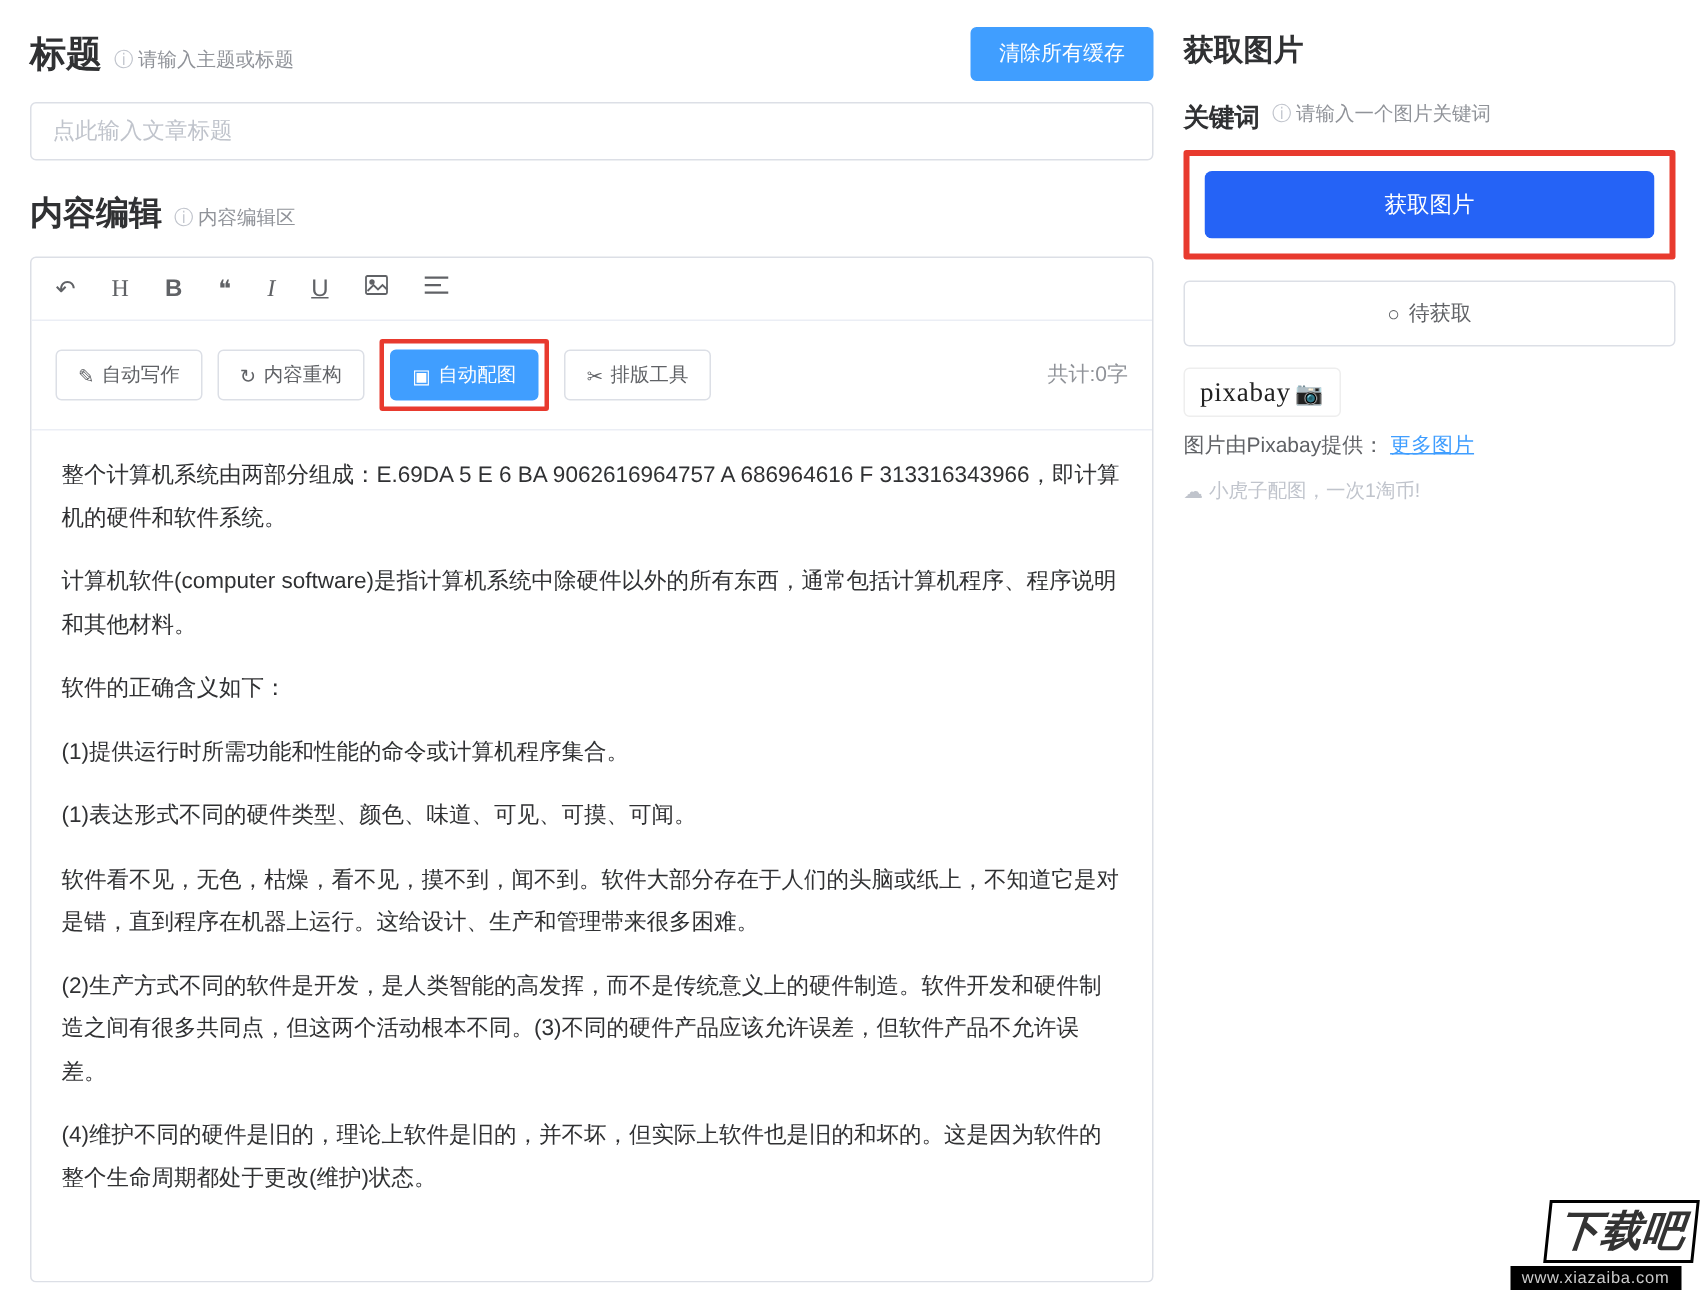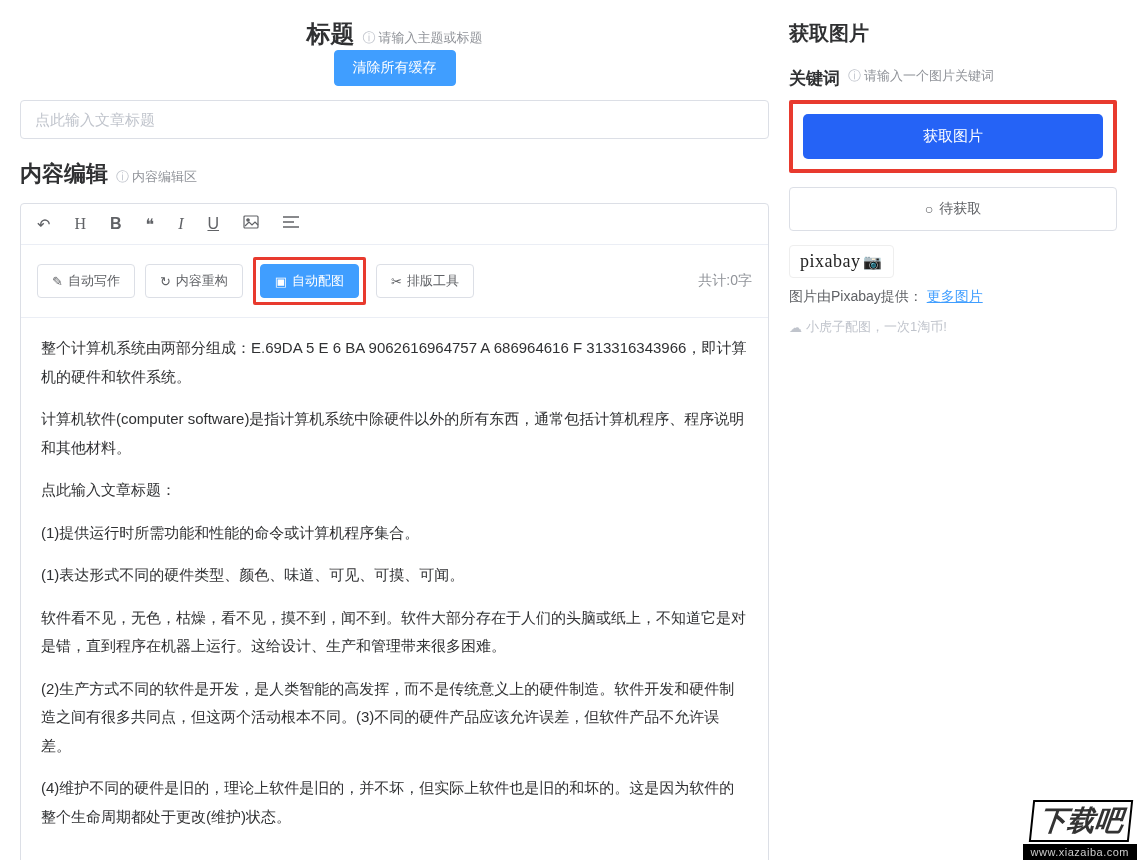--- a/index.html
+++ b/index.html
@@ -1,20 +1,20 @@
 <!DOCTYPE html>
 <html><head>
 <meta charset="utf-8">
 <style>
 * { box-sizing: border-box; margin: 0; padding: 0; }
 body { font-family: "PingFang SC", "Microsoft YaHei", Arial, sans-serif; background: #fff; color: #333; }
 .container { display: flex; width: 1137px; }
 .main { flex: 1; padding: 18px 20px 0 20px; }
 .sidebar { width: 348px; padding: 20px 20px 0 0; }
-.title-row { display: flex; align-items: center; justify-content: space-between; margin-bottom: 14px; flex-direction: column; }
+.title-row { display: flex; align-items: center; justify-content: space-between; margin-bottom: 14px; }
 .title-left { display: flex; align-items: baseline; gap: 8px; }
 .title-h { font-size: 24px; font-weight: 600; color: #303133; }
 .hint { font-size: 13px; color: #909399; display: inline-flex; align-items: center; gap: 3px; }
 .hint-icon { font-size: 13px; color: #c0c4cc; }
 .btn { cursor: pointer; border-radius: 4px; padding: 8px 18px; font-size: 14px; border: 1px solid transparent; display: inline-flex; align-items: center; gap: 4px; }
 .btn-primary { background: #409eff; color: #fff; border-color: #409eff; }
 .btn-primary-big { background: #2563f6; color: #fff; font-size: 15px; padding: 12px 0; width: 100%; display: flex; justify-content: center; border-radius: 5px; }
 .input { width: 100%; border: 1px solid #dcdfe6; border-radius: 4px; padding: 10px 14px; font-size: 15px; color: #606266; }
 .input::placeholder { color: #c0c4cc; }
 .section-title-row { display: flex; align-items: baseline; gap: 8px; margin: 20px 0 14px 0; }
@@ -36,21 +36,21 @@
 .keyword-box { border: 4px solid #e83a2e; padding: 10px; margin-bottom: 14px; border-radius: 2px; }
 .keyword-box .input { margin-bottom: 12px; padding: 12px 14px; }
 .pending-btn { width: 100%; border: 1px solid #dcdfe6; background: #fff; color: #606266; padding: 12px 0; border-radius: 4px; font-size: 14px; cursor: pointer; display: flex; justify-content: center; align-items: center; gap: 6px; }
 .pixabay-logo { display: inline-block; border: 1px solid #eee; border-radius: 4px; padding: 5px 10px; margin: 14px 0 10px 0; font-family: Georgia, serif; font-size: 18px; letter-spacing: 0.5px; color: #222; }
 .pixabay-logo .cam { font-size: 15px; margin-left: 3px; }
 .credit-text { font-size: 14px; color: #606266; }
 .credit-link { color: #409eff; text-decoration: underline; cursor: pointer; }
 .footer-hint { font-size: 13px; color: #c0c4cc; margin-top: 12px; display: flex; align-items: center; gap: 4px; }
 .watermark { position: fixed; right: 0; bottom: 0; width: 150px; height: 72px; }
 .wm-logo { position: absolute; right: 6px; bottom: 18px; background: #fff; border: 2px solid #000; padding: 0 6px; font-size: 28px; font-weight: 900; font-style: italic; transform: skewX(-6deg); }
-.wm-url { position: absolute; right: 0; bottom: 0; background: #000; color: #ccc; font-size: 11px; padding: 2px 8px; letter-spacing: 0.5px; }
+.wm-url { position: absolute; right: 16px; bottom: 0; background: #000; color: #ccc; font-size: 11px; padding: 2px 8px; letter-spacing: 0.5px; }
 </style>
 </head>
 <body>
 
 <div class="container">
   <div class="main">
 
     <div class="title-row">
       <div class="title-left">
         <span class="title-h">标题</span>
@@ -116,21 +116,21 @@
             <span>✂</span>
             <span>排版工具</span>
           </button>
         </div>
         <span class="count-text">共计:0字</span>
       </div>
 
       <div class="editor-content" id="editor-content">
           <p>整个计算机系统由两部分组成：E.69DA 5 E 6 BA 9062616964757 A 686964616 F 313316343966，即计算机的硬件和软件系统。</p>
           <p>计算机软件(computer software)是指计算机系统中除硬件以外的所有东西，通常包括计算机程序、程序说明和其他材料。</p>
-          <p>点此输入文章标题：</p>
+          <p>软件的正确含义如下：</p>
           <p>(1)提供运行时所需功能和性能的命令或计算机程序集合。</p>
           <p>(1)表达形式不同的硬件类型、颜色、味道、可见、可摸、可闻。</p>
           <p>软件看不见，无色，枯燥，看不见，摸不到，闻不到。软件大部分存在于人们的头脑或纸上，不知道它是对是错，直到程序在机器上运行。这给设计、生产和管理带来很多困难。</p>
           <p>(2)生产方式不同的软件是开发，是人类智能的高发挥，而不是传统意义上的硬件制造。软件开发和硬件制造之间有很多共同点，但这两个活动根本不同。(3)不同的硬件产品应该允许误差，但软件产品不允许误差。</p>
           <p>(4)维护不同的硬件是旧的，理论上软件是旧的，并不坏，但实际上软件也是旧的和坏的。这是因为软件的整个生命周期都处于更改(维护)状态。</p>
         </div>
     </div>
   </div>
 
   <div class="sidebar">

